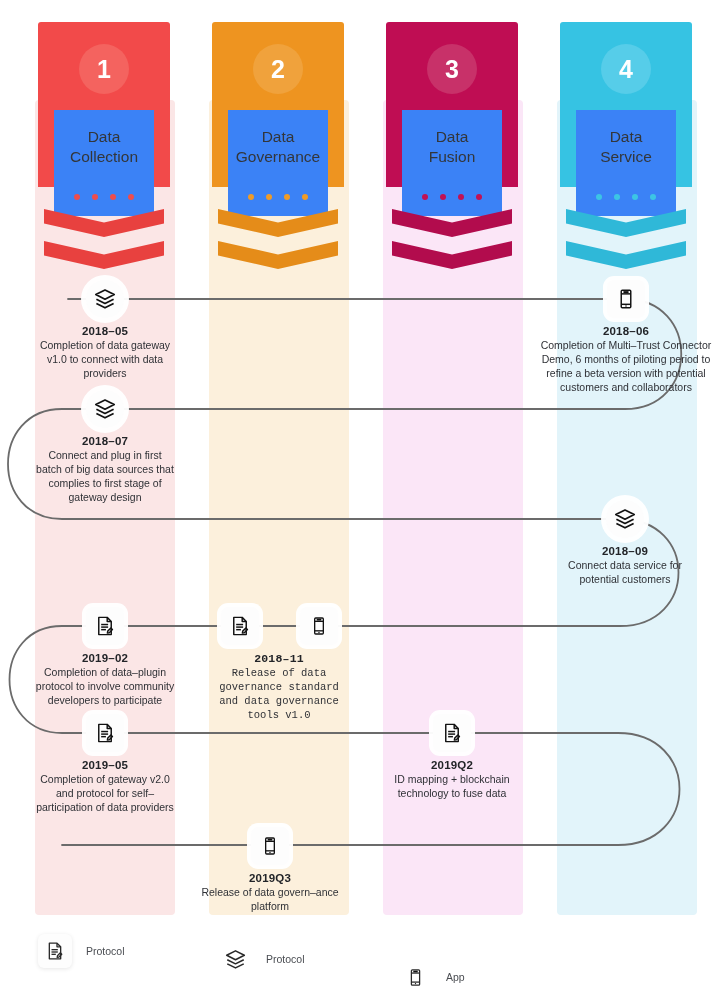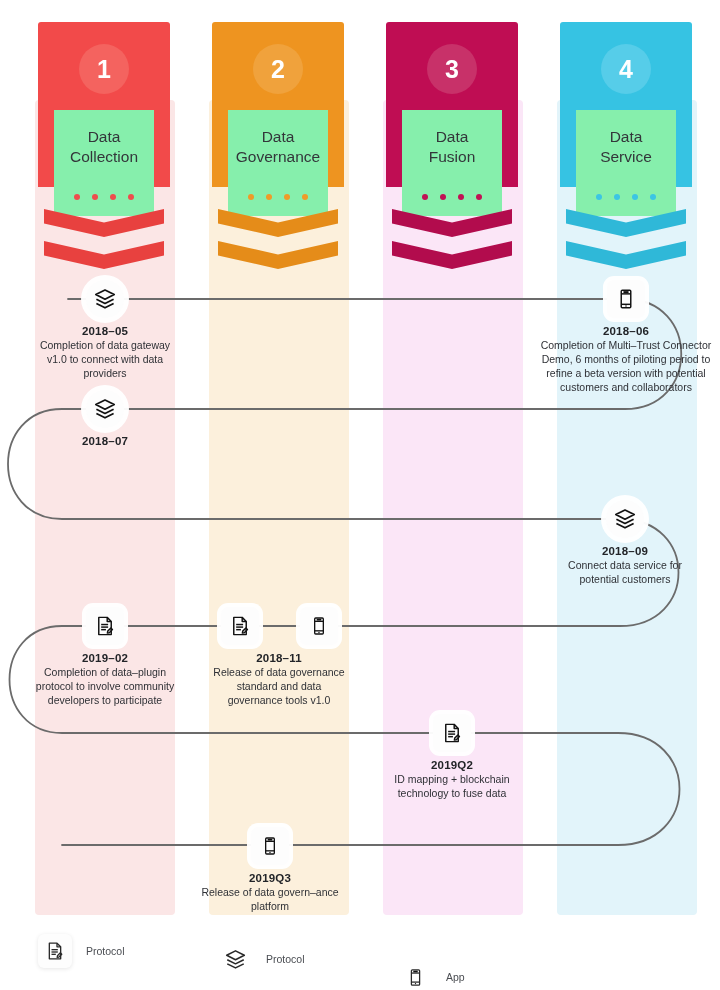--- a/index.html
+++ b/index.html
@@ -67,21 +67,21 @@
     font-weight: bold;
     color: #ffffff;
     letter-spacing: 0px;
   }
   .head-card {
     position: absolute;
     left: 16px;
     top: 88px;
     width: 100px;
     height: 106px;
-    background: #86efac;
+    background: #3b82f6;
     display: flex;
     flex-direction: column;
     align-items: center;
     justify-content: flex-start;
     padding-top: 17px;
     box-sizing: border-box;
   }
   .head-title {
     font-size: 15.5px;
     color: #33363a;
@@ -357,20 +357,21 @@
 
   <div class="node w-narrow" style="left:105px; top:390px;">
     <div class="node-icon round">
       <svg width="24" height="24" viewBox="0 0 24 24" fill="none" stroke="#121212" stroke-width="1.7" stroke-linejoin="round">
         <path d="M12 3 L21.2 7.6 L12 12.2 L2.8 7.6 Z" fill="none"></path>
         <path d="M3.4 12.2 L12 16.5 L20.6 12.2"></path>
         <path d="M3.4 16.5 L12 20.8 L20.6 16.5"></path>
       </svg>
     </div>
     <div class="node-date">2018–07</div>
+    <div class="node-desc">Connect and plug in first batch of big data sources that complies to first stage of gateway design</div>
   </div>
 
   <div class="node w-narrow" style="left:625px; top:500px;text-align:center;">
     <div class="node-icon round">
       <svg width="24" height="24" viewBox="0 0 24 24" fill="none" stroke="#121212" stroke-width="1.7" stroke-linejoin="round">
         <path d="M12 3 L21.2 7.6 L12 12.2 L2.8 7.6 Z" fill="none"></path>
         <path d="M3.4 12.2 L12 16.5 L20.6 12.2"></path>
         <path d="M3.4 16.5 L12 20.8 L20.6 16.5"></path>
       </svg>
     </div>
@@ -386,21 +387,21 @@
         <line x1="7.8" y1="10.4" x2="15.4" y2="10.4"></line>
         <line x1="7.8" y1="13.2" x2="15.4" y2="13.2"></line>
         <line x1="7.8" y1="16.0" x2="13.0" y2="16.0"></line>
         <path d="M15.0 17.6 l3.4 -3.4 l1.7 1.7 l-3.4 3.4 l-2.1 0.4 z" fill="none"></path>
       </svg>
     </div>
     <div class="node-date">2019–02</div>
     <div class="node-desc">Completion of data–plugin protocol to involve community developers to participate</div>
   </div>
 
-  <div class="node w-narrow" style="left:279px; top:607px;">
+  <div class="node w-narrow" style="left:279px; top:607px;font-family:Liberation Mono, monospace;">
     <div class="dual-icons">
       <div class="node-icon">
         <svg width="22" height="22" viewBox="0 0 24 24" fill="none" stroke="#121212" stroke-width="1.6" stroke-linejoin="round">
           <path d="M5.2 2.6 h9.2 l4.4 4.4 v14.4 h-13.6 z"></path>
           <path d="M14.4 2.6 v4.4 h4.4"></path>
           <line x1="7.8" y1="10.4" x2="15.4" y2="10.4"></line>
           <line x1="7.8" y1="13.2" x2="15.4" y2="13.2"></line>
           <line x1="7.8" y1="16.0" x2="13.0" y2="16.0"></line>
           <path d="M15.0 17.6 l3.4 -3.4 l1.7 1.7 l-3.4 3.4 l-2.1 0.4 z" fill="none"></path>
         </svg>
@@ -412,20 +413,34 @@
           <line x1="6.8" y1="17.8" x2="17.2" y2="17.8"></line>
           <circle cx="12" cy="19.7" r="0.85" fill="#121212" stroke="none"></circle>
           <rect x="9.2" y="3.4" width="5.6" height="2.1" fill="#121212" stroke="none"></rect>
         </svg>
       </div>
     </div>
     <div class="node-date">2018–11</div>
     <div class="node-desc">Release of data governance standard and data governance tools v1.0</div>
   </div>
 
+  <div class="node w-narrow" style="left:105px; top:714px;">
+    <div class="node-icon">
+      <svg width="22" height="22" viewBox="0 0 24 24" fill="none" stroke="#121212" stroke-width="1.6" stroke-linejoin="round">
+        <path d="M5.2 2.6 h9.2 l4.4 4.4 v14.4 h-13.6 z"></path>
+        <path d="M14.4 2.6 v4.4 h4.4"></path>
+        <line x1="7.8" y1="10.4" x2="15.4" y2="10.4"></line>
+        <line x1="7.8" y1="13.2" x2="15.4" y2="13.2"></line>
+        <line x1="7.8" y1="16.0" x2="13.0" y2="16.0"></line>
+        <path d="M15.0 17.6 l3.4 -3.4 l1.7 1.7 l-3.4 3.4 l-2.1 0.4 z" fill="none"></path>
+      </svg>
+    </div>
+    <div class="node-date">2019–05</div>
+    <div class="node-desc">Completion of gateway v2.0 and protocol for self–participation of data providers</div>
+  </div>
 
   <div class="node w-narrow" style="left:452px; top:714px;">
     <div class="node-icon">
       <svg width="22" height="22" viewBox="0 0 24 24" fill="none" stroke="#121212" stroke-width="1.6" stroke-linejoin="round">
         <path d="M5.2 2.6 h9.2 l4.4 4.4 v14.4 h-13.6 z"></path>
         <path d="M14.4 2.6 v4.4 h4.4"></path>
         <line x1="7.8" y1="10.4" x2="15.4" y2="10.4"></line>
         <line x1="7.8" y1="13.2" x2="15.4" y2="13.2"></line>
         <line x1="7.8" y1="16.0" x2="13.0" y2="16.0"></line>
         <path d="M15.0 17.6 l3.4 -3.4 l1.7 1.7 l-3.4 3.4 l-2.1 0.4 z" fill="none"></path>

